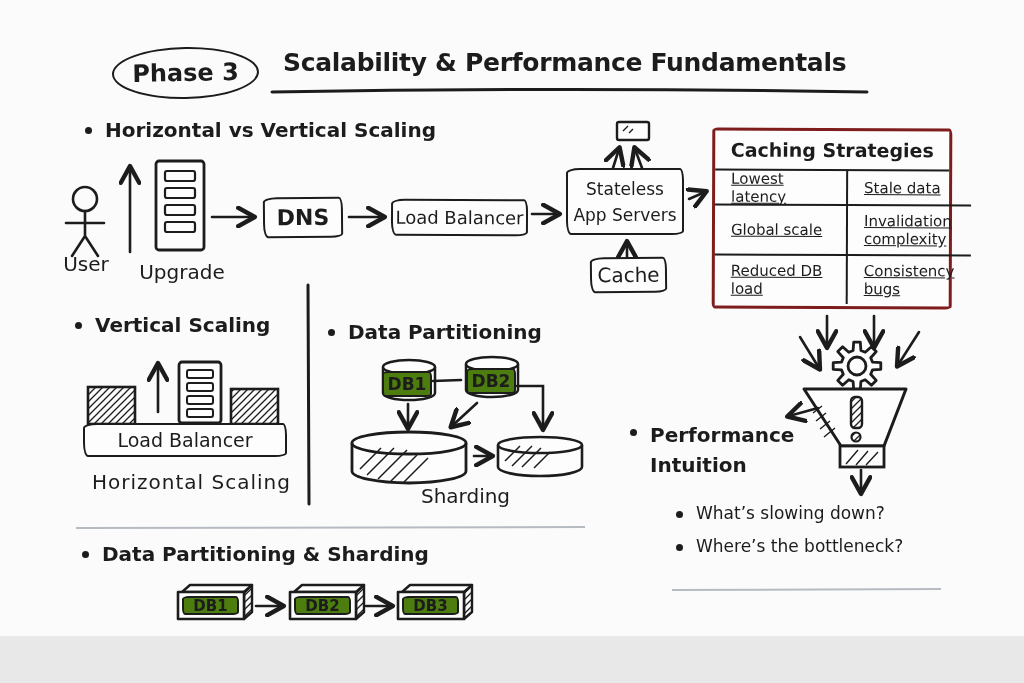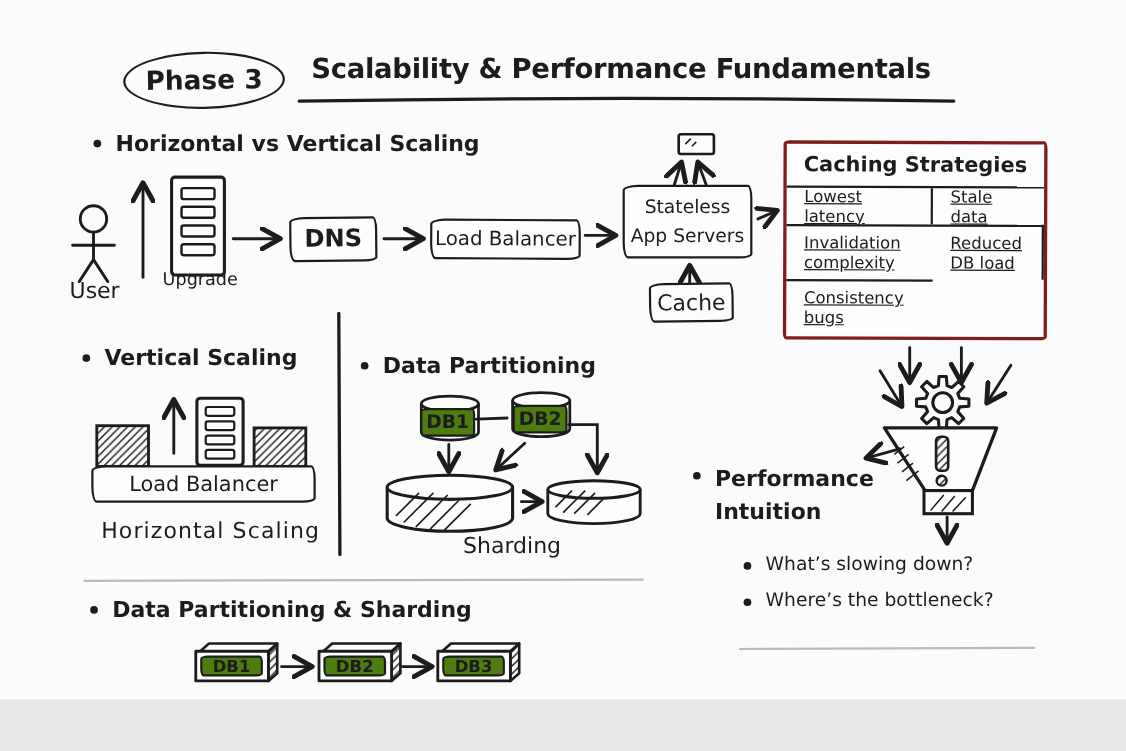--- a/index.html
+++ b/index.html
@@ -194,38 +194,39 @@
   </svg>
 
   <div class="badge">Phase 3</div>
   <div class="page-title">Scalability &amp; Performance Fundamentals</div>
 
   <div class="bullet" style="left:85px;top:118px;">
     <span class="dot"></span>
     <span class="h">Horizontal vs Vertical Scaling</span>
   </div>
   <div class="cap" style="left:57px;top:252px;width:58px;text-align:center;font-size:20px;">User</div>
-  <div class="cap" style="left:136px;top:244px;width:92px;text-align:center;font-size:16px;">Upgrade</div>
+  <div class="cap" style="left:136px;top:260px;width:92px;text-align:center;font-size:20px;">Upgrade</div>
 
   <div class="box" style="left:263px;top:197px;width:80px;height:41px;font-size:22px;font-weight:bold;transform:rotate(-0.5deg);">DNS</div>
   <div class="box" style="left:391px;top:199px;width:137px;height:37px;font-size:18px;transform:rotate(0.3deg);">Load Balancer</div>
 
   <div class="box two-line" style="left:566px;top:168px;width:118px;height:67px;font-size:17px;line-height:26px;align-items:center;">
     <div>
       <span>Stateless</span>
       <span>App Servers</span>
     </div>
   </div>
   <div class="box" style="left:590px;top:257px;width:77px;height:36px;font-size:20px;transform:rotate(-0.6deg);">Cache</div>
 
   <div class="ct">
     <div class="ct-header">Caching Strategies</div>
     <div class="ct-body">
       <div class="ct-cell c-left r1">Lowest latency</div>
       <div class="ct-cell r1">Stale data</div>
+      <div class="ct-cell c-left r2">Global scale</div>
       <div class="ct-cell r2">Invalidation complexity</div>
       <div class="ct-cell c-left r3">Reduced DB load</div>
       <div class="ct-cell r3">Consistency bugs</div>
     </div>
   </div>
 
   <div class="bullet" style="left:75px;top:313px;">
     <span class="dot"></span>
     <span class="h">Vertical Scaling</span>
   </div>

